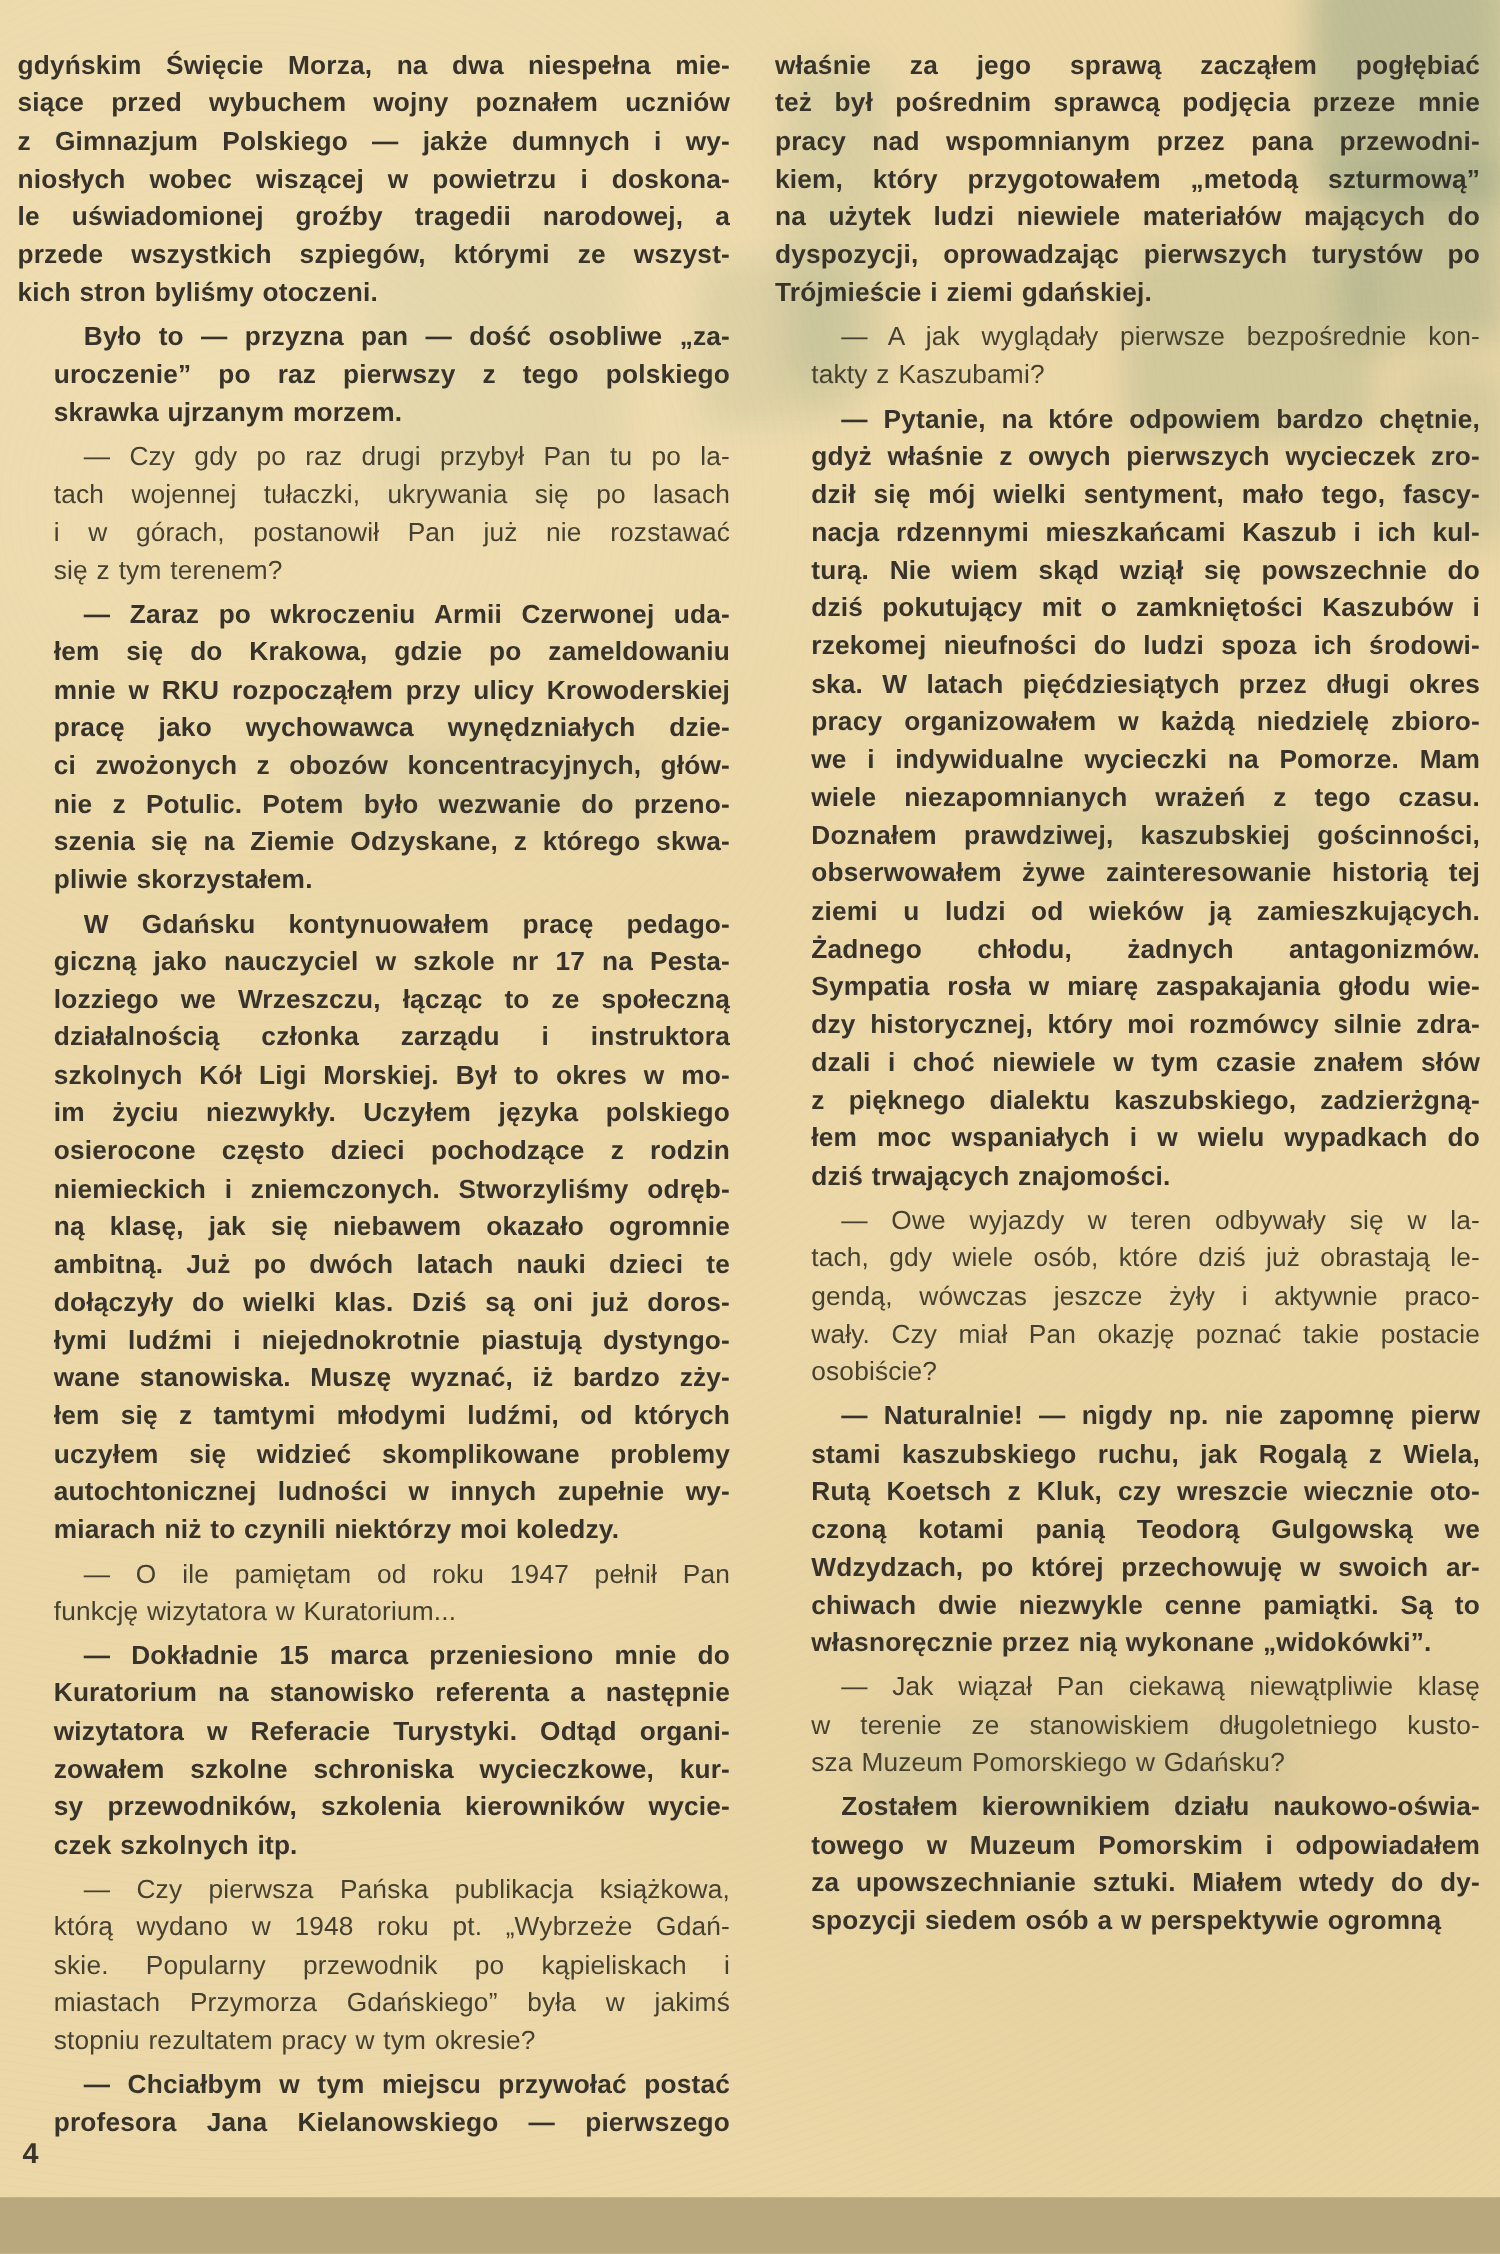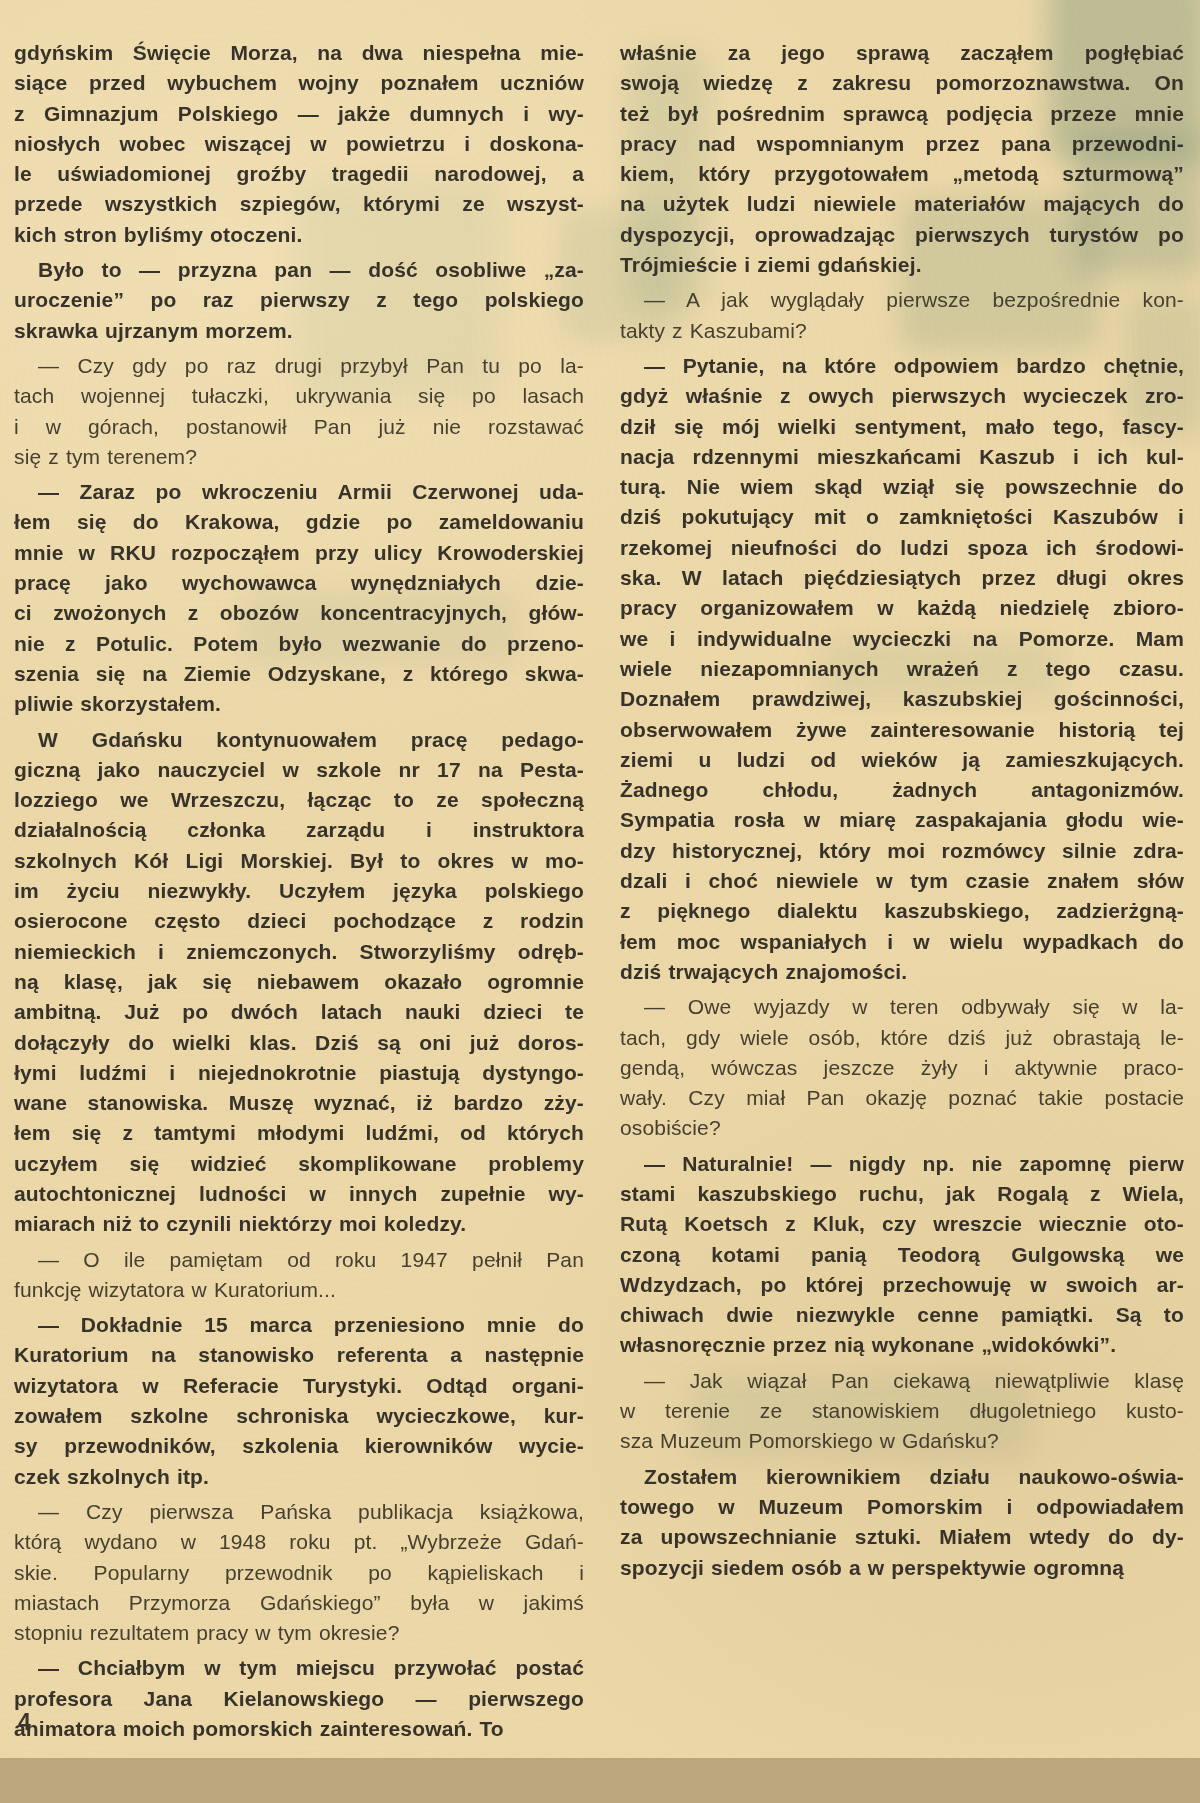--- a/index.html
+++ b/index.html
@@ -23,21 +23,21 @@
     background-image:repeating-radial-gradient(circle at 17% 23%, rgba(120,95,50,0.03) 0 1px, rgba(0,0,0,0) 1px 7px),
                      repeating-radial-gradient(circle at 73% 61%, rgba(255,255,255,0.04) 0 1px, rgba(0,0,0,0) 1px 6px);}
   .columns{
     position:relative;
     display:grid;
     grid-template-columns:570px 1fr;
     column-gap:36px;
     padding:38px 16px 0 14px;
   }
   .para{margin:0;}
-  .para + .para{margin-top:5px;}
+  .para + .para{margin-top:5px;margin-left:29px;}
   .line{
     font-size:21px;
     line-height:30.3px;
     text-align:justify;
     text-align-last:justify;
     letter-spacing:.15px;
     word-spacing:1px;
     white-space:normal;
   }
   .line.last{text-align-last:left;}
@@ -133,27 +133,25 @@
         <div class="para regular indent">
           <div class="line">— Czy pierwsza Pańska publikacja książkowa,</div>
           <div class="line">którą wydano w 1948 roku pt. „Wybrzeże Gdań-</div>
           <div class="line">skie. Popularny przewodnik po kąpieliskach i</div>
           <div class="line">miastach Przymorza Gdańskiego” była w jakimś</div>
           <div class="line last">stopniu rezultatem pracy w tym okresie?</div>
         </div>
         <div class="para bold indent">
           <div class="line">— Chciałbym w tym miejscu przywołać postać</div>
           <div class="line">profesora Jana Kielanowskiego — pierwszego</div>
-          <div class="line last">animatora moich pomorskich zainteresowań. To</div>
         </div>
       </div>
     <div class="column" id="col-right">
         <div class="para bold">
           <div class="line">właśnie za jego sprawą zacząłem pogłębiać</div>
-          <div class="line">swoją wiedzę z zakresu pomorzoznawstwa. On</div>
           <div class="line">też był pośrednim sprawcą podjęcia przeze mnie</div>
           <div class="line">pracy nad wspomnianym przez pana przewodni-</div>
           <div class="line">kiem, który przygotowałem „metodą szturmową”</div>
           <div class="line">na użytek ludzi niewiele materiałów mających do</div>
           <div class="line">dyspozycji, oprowadzając pierwszych turystów po</div>
           <div class="line last">Trójmieście i ziemi gdańskiej.</div>
         </div>
         <div class="para regular indent">
           <div class="line">— A jak wyglądały pierwsze bezpośrednie kon-</div>
           <div class="line last">takty z Kaszubami?</div>

